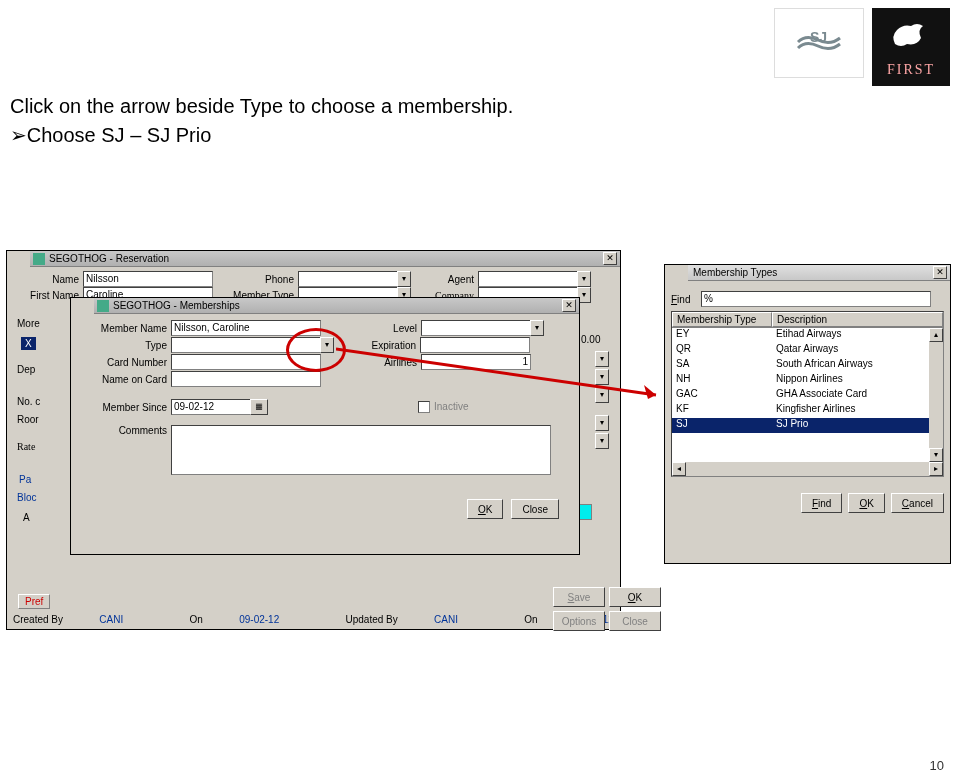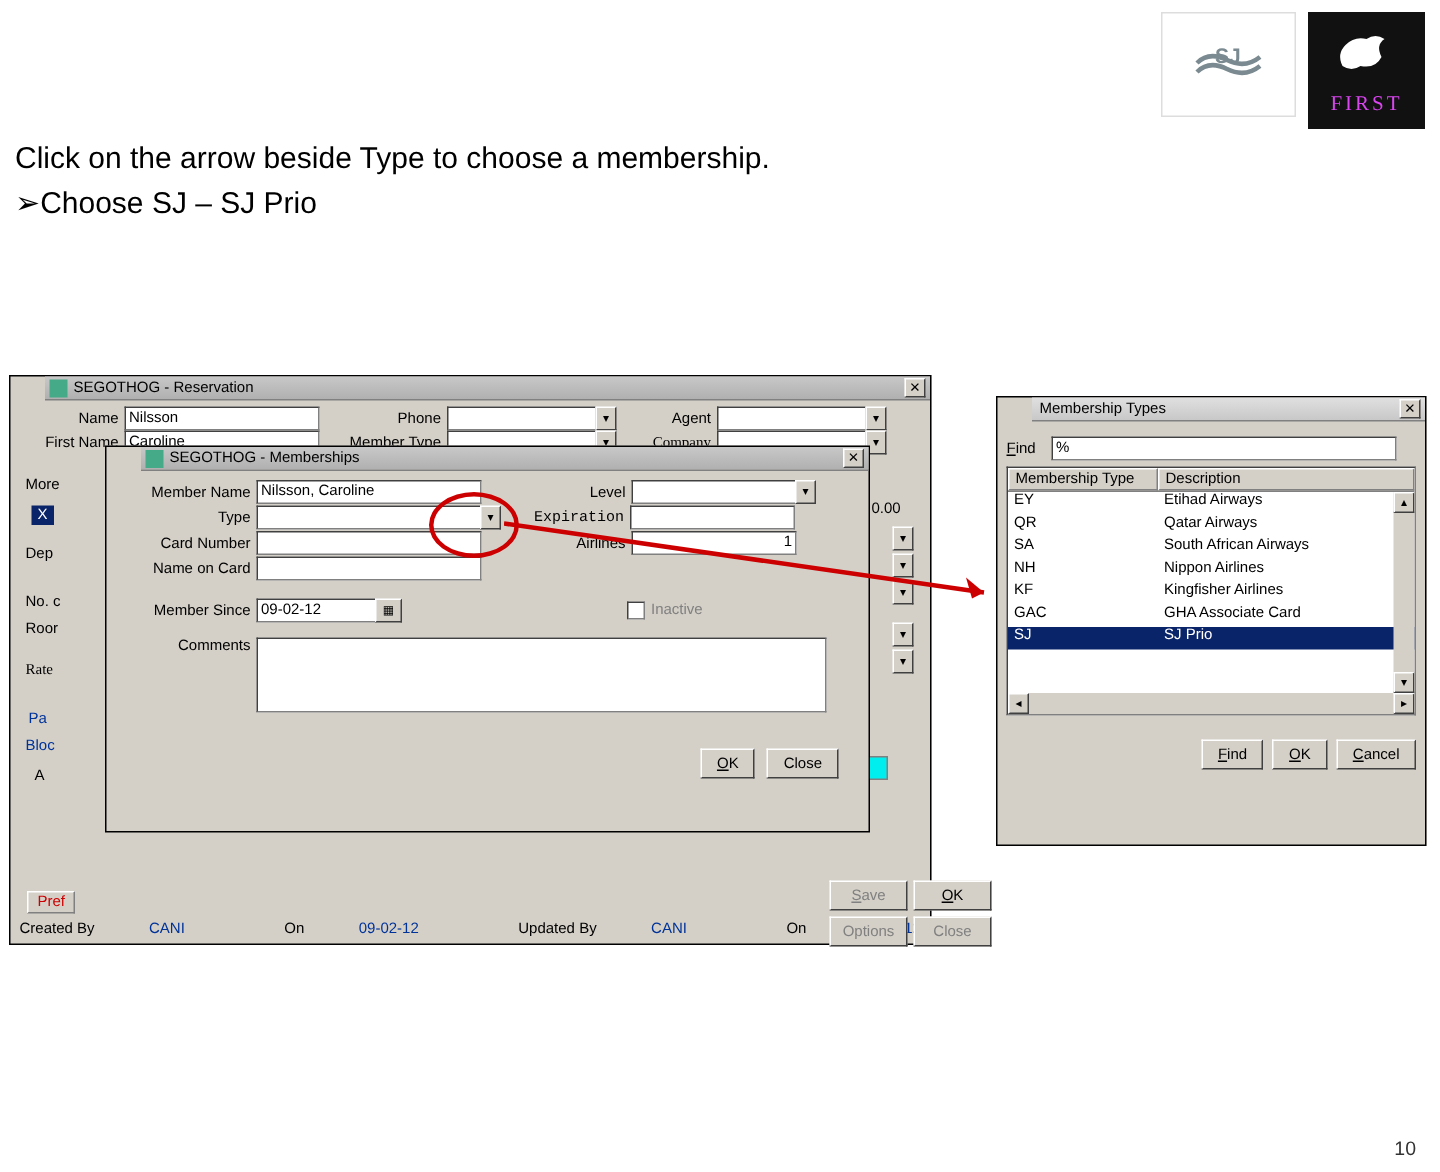--- a/index.html
+++ b/index.html
@@ -1,20 +1,20 @@
 <!DOCTYPE html>
 <html><head>
 <meta charset="utf-8">
 <style>
   * { box-sizing: border-box; margin: 0; padding: 0; }
   body { width: 960px; height: 781px; background: #fff; font-family: "Century Gothic", Arial, sans-serif; position: relative; overflow: hidden; }
   
   .logos { position: absolute; top: 8px; right: 10px; display: flex; gap: 8px; align-items: flex-start; }
   .logo-sj { width: 90px; height: 70px; border: 1px solid #ddd; background: #fff; display: flex; align-items: center; justify-content: center; color: #7a8a90; font-weight: bold; font-size: 22px; font-family: Arial; }
-  .logo-first { width: 78px; height: 78px; background: #111; color: #d946ef; display: flex; flex-direction: column; align-items: center; justify-content: flex-end; padding-bottom: 8px; font-family: Georgia, serif; font-size: 14px; letter-spacing: 2px; position:relative;}
+  .logo-first { width: 78px; height: 78px; background: #111; color: #fca5a5; display: flex; flex-direction: column; align-items: center; justify-content: flex-end; padding-bottom: 8px; font-family: Georgia, serif; font-size: 14px; letter-spacing: 2px; position:relative;}
   .logo-first svg{position:absolute; top:8px;}
   
   .instruction { position: absolute; top: 95px; left: 10px; font-size: 20px; }
   .instruction2 { position: absolute; top: 123px; left: 10px; font-size: 20px; }
   .arrow-bullet { font-family: Arial; }
   
   .screenshot-area { position: absolute; top: 250px; left: 6px; width: 950px; height: 390px; font-family: Tahoma, Arial, sans-serif; font-size: 10px; color: #000; }
   
   .win { position: absolute; background: #d4d0c8; border: 1px solid #000; }
   .titlebar { height: 16px; background: linear-gradient(#c8c8c8,#b0b0b0); display:flex; align-items:center; padding:0 3px; font-size:10px; border-bottom:1px solid #808080;margin-left:23px;}
@@ -178,21 +178,21 @@
         <span class="lbl" style="width:90px;">Member Name</span>
         <span class="inp" style="width:150px;">Nilsson, Caroline</span>
         <span class="lbl" style="width:100px;">Level</span>
         <span class="inp" style="width:110px;"></span>
         <span class="sbtn">▾</span>
       </div>
       <div class="fld">
         <span class="lbl" style="width:90px;">Type</span>
         <span class="inp" style="width:150px;"></span>
         <span class="sbtn">▾</span>
-        <span class="lbl" style="width:86px;font-family:Liberation Mono, monospace;">Expiration</span>
+        <span class="lbl" style="width:86px;">Expiration</span>
         <span class="inp" style="width:110px;"></span>
       </div>
       <div class="fld">
         <span class="lbl" style="width:90px;">Card Number</span>
         <span class="inp" style="width:150px;"></span>
         <span class="lbl" style="width:100px;">Airlines</span>
         <span class="inp" style="width:110px;text-align:right;">1</span>
       </div>
       <div class="fld">
         <span class="lbl" style="width:90px;">Name on Card</span>
@@ -250,26 +250,26 @@
             </div>
             <div class="types-row">
               <div class="c1">SA</div>
               <div class="c2">South African Airways</div>
             </div>
             <div class="types-row">
               <div class="c1">NH</div>
               <div class="c2">Nippon Airlines</div>
             </div>
             <div class="types-row">
+              <div class="c1">GAC</div>
+              <div class="c2">GHA Associate Card</div>
+            </div>
+            <div class="types-row">
               <div class="c1">KF</div>
               <div class="c2">Kingfisher Airlines</div>
-            </div>
-            <div class="types-row">
-              <div class="c1">GAC</div>
-              <div class="c2">GHA Associate Card</div>
             </div>
             <div class="types-row sel">
               <div class="c1">SJ</div>
               <div class="c2">SJ Prio</div>
             </div>
           </div>
         <div class="types-sb-v">
           <div class="ar">▴</div>
           <div class="ar" style="position:absolute;bottom:0;">▾</div>
         </div>

